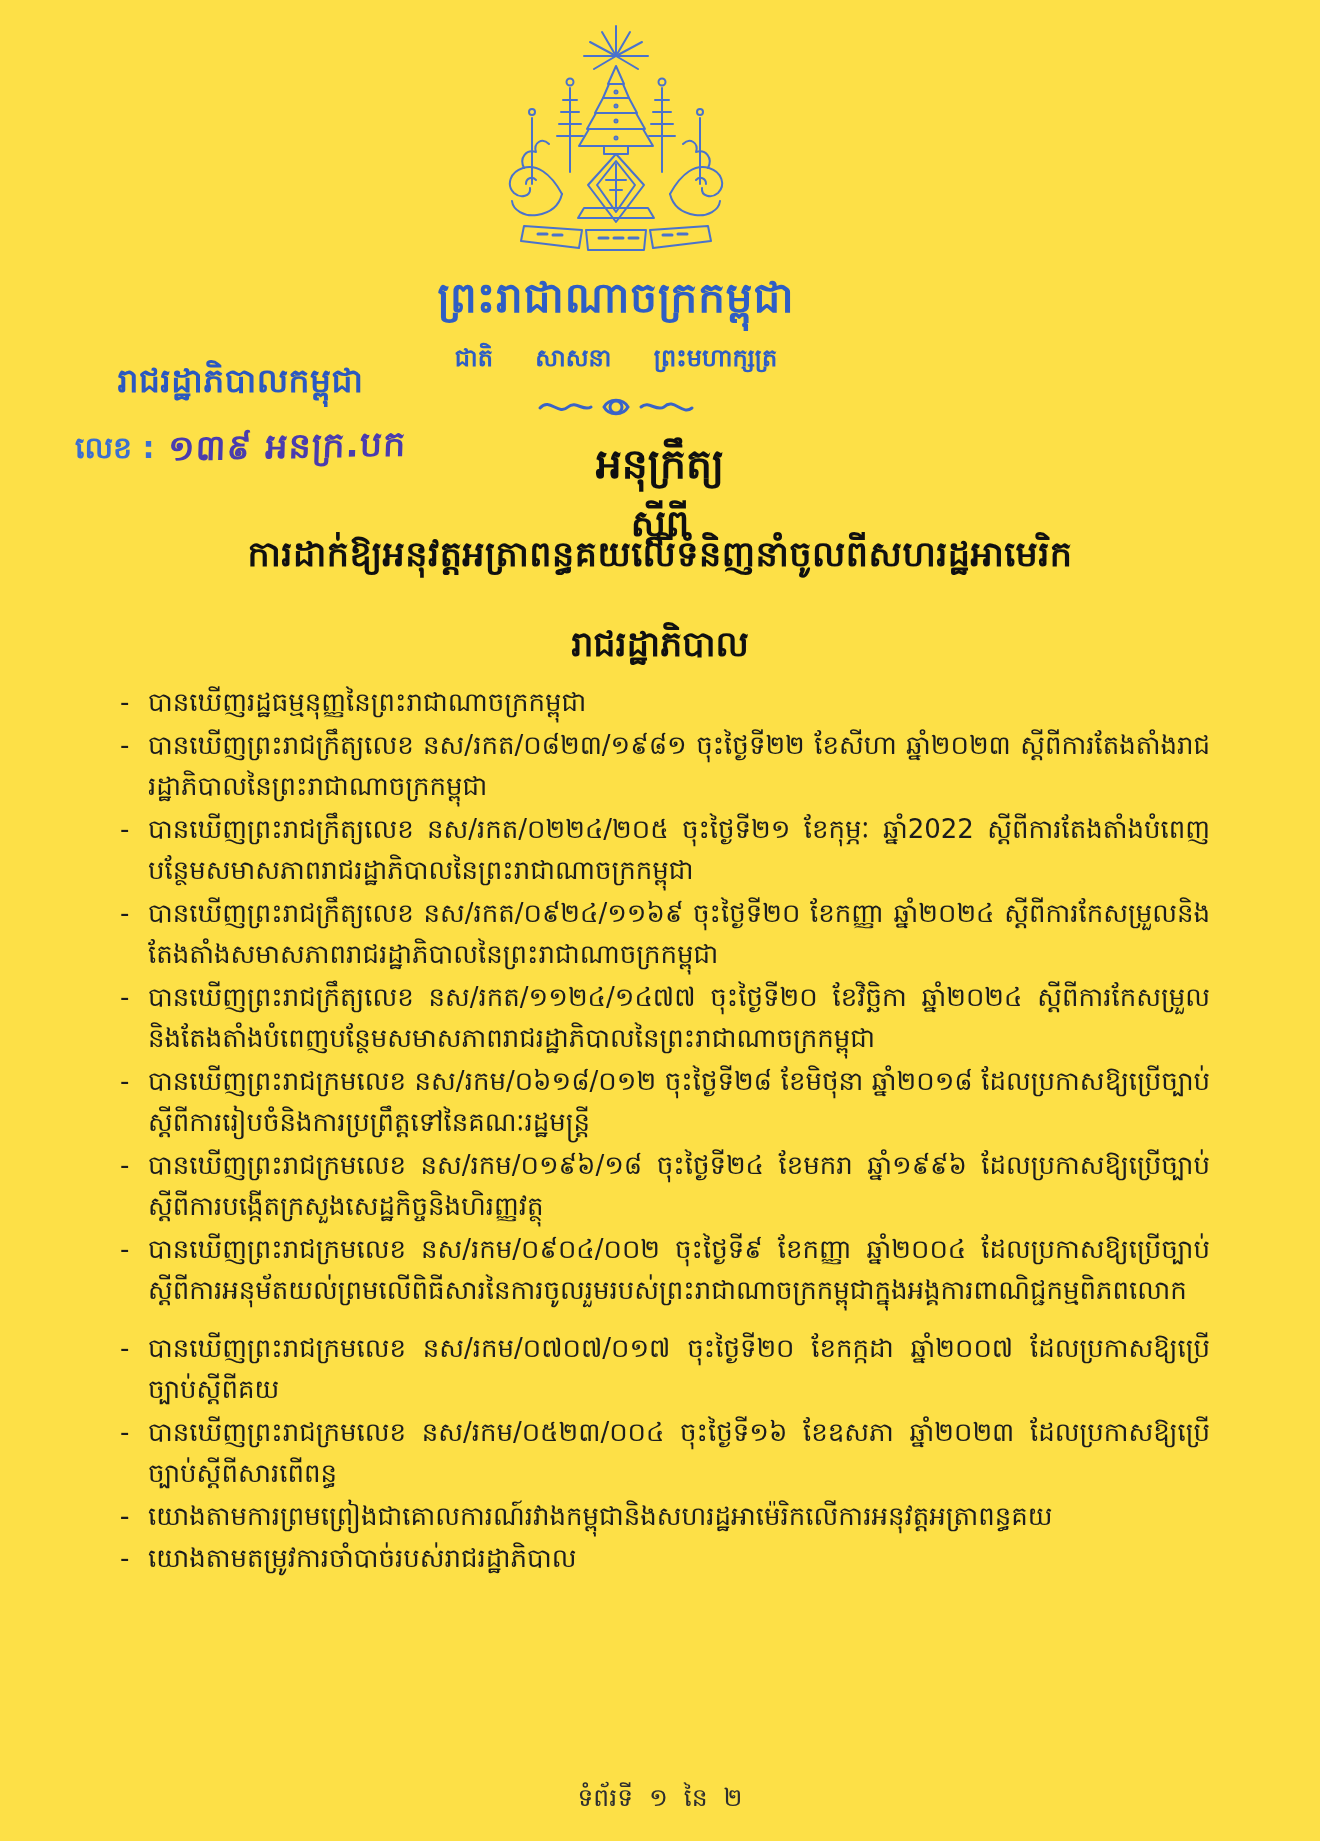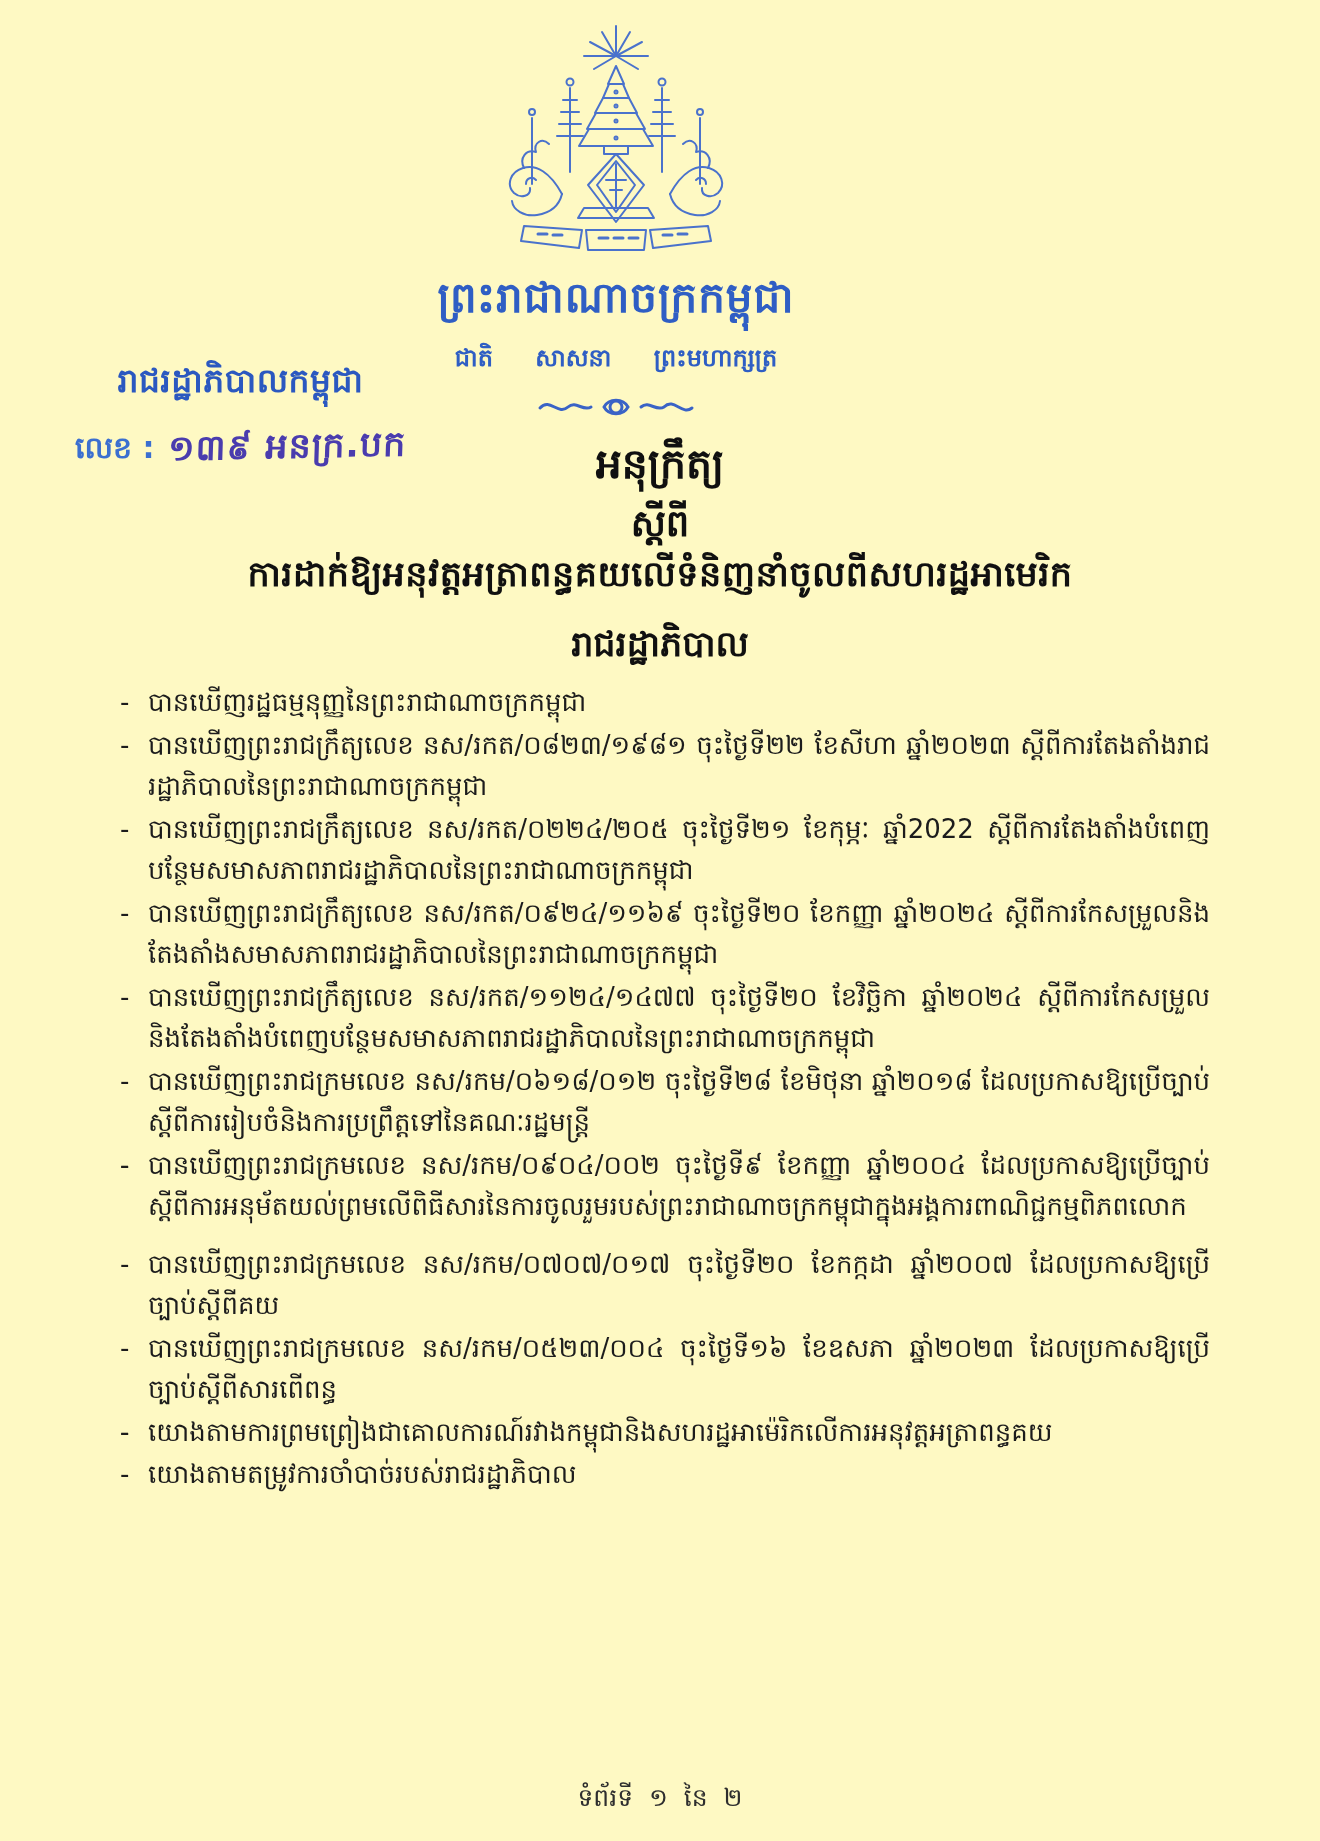--- a/index.html
+++ b/index.html
@@ -1,20 +1,20 @@
 <!DOCTYPE html>
 <html style="--blue: #2f5ec4; --ink: #4a3cae; --black: #1c1c1c;"><head>
 <meta charset="utf-8">
 <style>
   html,body { margin:0; padding:0; background:#dcdcdc; }
   .page {
     position:relative;
     width:1320px; height:1841px;
     margin:0 auto;
-    background:#fef9c3;
+    background:#fde047;
     font-family:"DejaVu Sans", sans-serif;
     overflow:hidden;
     box-shadow:0 0 6px rgba(0,0,0,.25);
   }
   :root {
     --blue:#2f5ec4;
     --ink:#4a3cae;
     --black:#1c1c1c;
   }
   
@@ -48,21 +48,21 @@
     transform:rotate(-1.2deg) skewX(-3deg);
     margin-left:8px; letter-spacing:1px;
   }
   
   .doc-type, .regarding, .subject, .issuer {
     position:absolute; left:0; width:100%;
     text-align:center; color:#101010; font-weight:700;
   }
   .doc-type { top:438px; font-size:41px; }
   .regarding { top:500px; font-size:37px; }
-  .subject   { top:552px; font-size:35px; letter-spacing:.5px; }
+  .subject   { top:532px; font-size:35px; letter-spacing:.5px; }
   .issuer    { top:622px; font-size:35px; }
   
   .citations {
     list-style:none; margin:0; padding:0;
     position:absolute; top:682px; left:118px; width:1092px;
   }
   .citation {
     position:relative; padding-left:30px;
     font-size:26px; line-height:41.5px; color:var(--black);
     text-align:justify; text-align-last:left;
@@ -205,20 +205,21 @@
       <span class="ctext">បានឃើញព្រះរាជក្រឹត្យលេខ នស/រកត/១១២៤/១៤៧៧ ចុះថ្ងៃទី២០ ខែវិច្ឆិកា ឆ្នាំ២០២៤ ស្តីពីការកែសម្រួលនិងតែងតាំងបំពេញបន្ថែមសមាសភាពរាជរដ្ឋាភិបាលនៃព្រះរាជាណាចក្រកម្ពុជា</span>
     </li>
 
     <li class="citation">
       <span class="bullet">-</span>
       <span class="ctext">បានឃើញព្រះរាជក្រមលេខ នស/រកម/០៦១៨/០១២ ចុះថ្ងៃទី២៨ ខែមិថុនា ឆ្នាំ២០១៨ ដែលប្រកាសឱ្យប្រើច្បាប់ស្តីពីការរៀបចំនិងការប្រព្រឹត្តទៅនៃគណៈរដ្ឋមន្ត្រី</span>
     </li>
 
     <li class="citation">
       <span class="bullet">-</span>
+      <span class="ctext">បានឃើញព្រះរាជក្រមលេខ នស/រកម/០១៩៦/១៨ ចុះថ្ងៃទី២៤ ខែមករា ឆ្នាំ១៩៩៦ ដែលប្រកាសឱ្យប្រើច្បាប់ស្តីពីការបង្កើតក្រសួងសេដ្ឋកិច្ចនិងហិរញ្ញវត្ថុ</span>
     </li>
 
     <li class="citation">
       <span class="bullet">-</span>
       <span class="ctext">បានឃើញព្រះរាជក្រមលេខ នស/រកម/០៩០៤/០០២ ចុះថ្ងៃទី៩ ខែកញ្ញា ឆ្នាំ២០០៤ ដែលប្រកាសឱ្យប្រើច្បាប់ស្តីពីការអនុម័តយល់ព្រមលើពិធីសារនៃការចូលរួមរបស់ព្រះរាជាណាចក្រកម្ពុជាក្នុងអង្គការពាណិជ្ជកម្មពិភពលោក</span>
     </li>
 
     <li class="citation">
       <span class="bullet">-</span>
       <span class="ctext">បានឃើញព្រះរាជក្រមលេខ នស/រកម/០៧០៧/០១៧ ចុះថ្ងៃទី២០ ខែកក្កដា ឆ្នាំ២០០៧ ដែលប្រកាសឱ្យប្រើច្បាប់ស្តីពីគយ</span>

